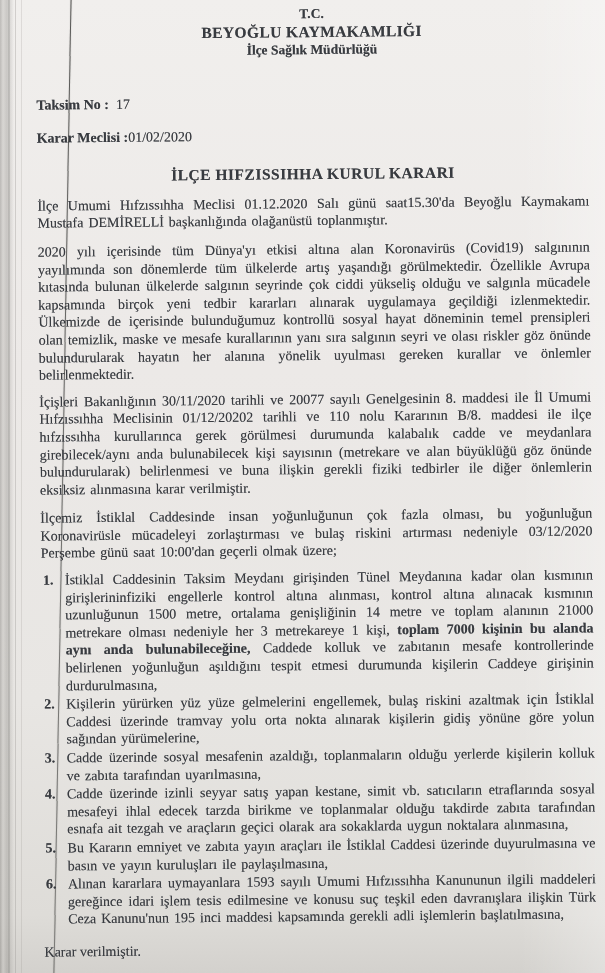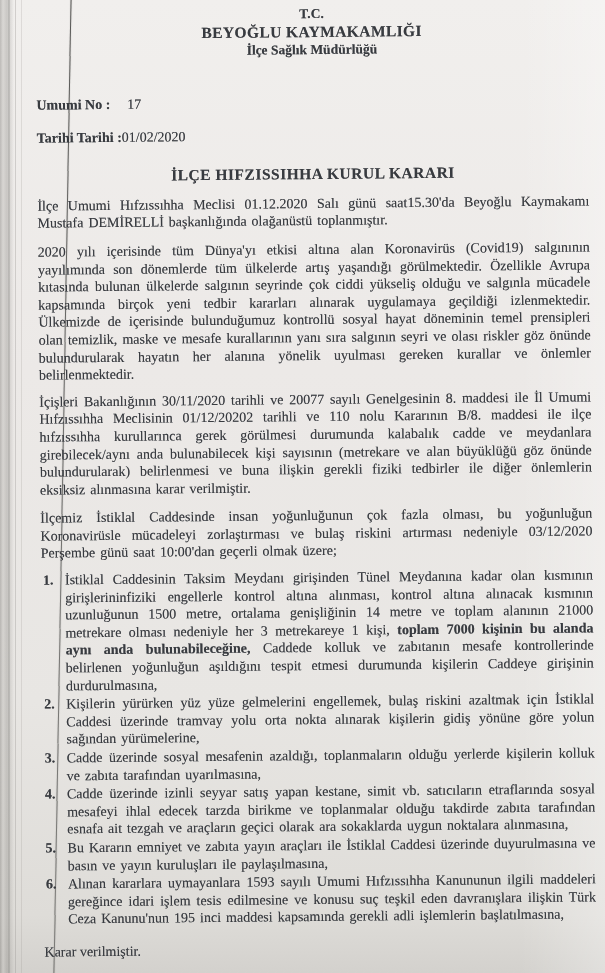--- a/index.html
+++ b/index.html
@@ -47,21 +47,21 @@
     font-size:14px;line-height:17.6px;
     text-shadow:0 0 0.6px rgba(56,59,64,0.55);
   }
   .letterhead{text-align:center;}
   .lh1{font-weight:bold;font-size:13.5px;line-height:16px;}
   .lh2{font-weight:bold;font-size:15.5px;line-height:19px;letter-spacing:0.4px;}
   .lh3{font-weight:bold;font-size:13.5px;line-height:17px;}
   .meta-line{margin-top:36px;font-size:14px;}
   .meta-line.second{margin-top:15px;}
   .meta-label{font-weight:bold;}
-  .meta-value.gap{margin-left:17px;}
+  .meta-value.gap{margin-left:7px;}
   .doc-title{
     margin-top:21px;text-align:center;
     font-weight:bold;font-size:15.5px;letter-spacing:0.5px;
   }
   p.para{margin-top:12px;text-align:justify;word-spacing:1.5px;}
   p.para.p2{margin-top:11px;}
   p.para.p3{margin-top:9px;}
   p.para.p4{margin-top:11px;}
   ol.decisions{margin-top:9px;list-style:none;}
   ol.decisions li{
@@ -88,25 +88,25 @@
 
   <div class="content">
 
     <div class="letterhead">
       <div class="lh1">T.C.</div>
       <div class="lh2">BEYOĞLU KAYMAKAMLIĞI</div>
       <div class="lh3">İlçe Sağlık Müdürlüğü</div>
     </div>
 
     <div class="meta-line">
-      <span class="meta-label">Umumi No :</span><span class="meta-value gap">17</span>
+      <span class="meta-label">Taksim No :</span><span class="meta-value gap">17</span>
     </div>
 
     <div class="meta-line second">
-      <span class="meta-label">Tarihi Tarihi :</span><span class="meta-value">01/02/2020</span>
+      <span class="meta-label">Karar Meclisi :</span><span class="meta-value">01/02/2020</span>
     </div>
 
     <div class="doc-title">İLÇE HIFZISSIHHA KURUL KARARI</div>
 
     <p class="para p1">İlçe Umumi Hıfzıssıhha Meclisi 01.12.2020 Salı günü saat15.30'da Beyoğlu Kaymakamı Mustafa DEMİRELLİ başkanlığında olağanüstü toplanmıştır.</p>
     <p class="para p2">2020 yılı içerisinde tüm Dünya'yı etkisi altına alan Koronavirüs (Covid19) salgınının yayılımında son dönemlerde tüm ülkelerde artış yaşandığı görülmektedir. Özellikle Avrupa kıtasında bulunan ülkelerde salgının seyrinde çok ciddi yükseliş olduğu ve salgınla mücadele kapsamında birçok yeni tedbir kararları alınarak uygulamaya geçildiği izlenmektedir. Ülkemizde de içerisinde bulunduğumuz kontrollü sosyal hayat döneminin temel prensipleri olan temizlik, maske ve mesafe kurallarının yanı sıra salgının seyri ve olası riskler göz önünde bulundurularak hayatın her alanına yönelik uyulması gereken kurallar ve önlemler belirlenmektedir.</p>
     <p class="para p3">İçişleri Bakanlığının 30/11/2020 tarihli ve 20077 sayılı Genelgesinin 8. maddesi ile İl Umumi Hıfzıssıhha Meclisinin 01/12/20202 tarihli ve 110 nolu Kararının B/8. maddesi ile ilçe hıfzıssıhha kurullarınca gerek görülmesi durumunda kalabalık cadde ve meydanlara girebilecek/aynı anda bulunabilecek kişi sayısının (metrekare ve alan büyüklüğü göz önünde bulundurularak) belirlenmesi ve buna ilişkin gerekli fiziki tedbirler ile diğer önlemlerin eksiksiz alınmasına karar verilmiştir.</p>
     <p class="para p4">İlçemiz İstiklal Caddesinde insan yoğunluğunun çok fazla olması, bu yoğunluğun Koronavirüsle mücadeleyi zorlaştırması ve bulaş riskini artırması nedeniyle 03/12/2020 Perşembe günü saat 10:00'dan geçerli olmak üzere;</p>
 
     <ol class="decisions">

